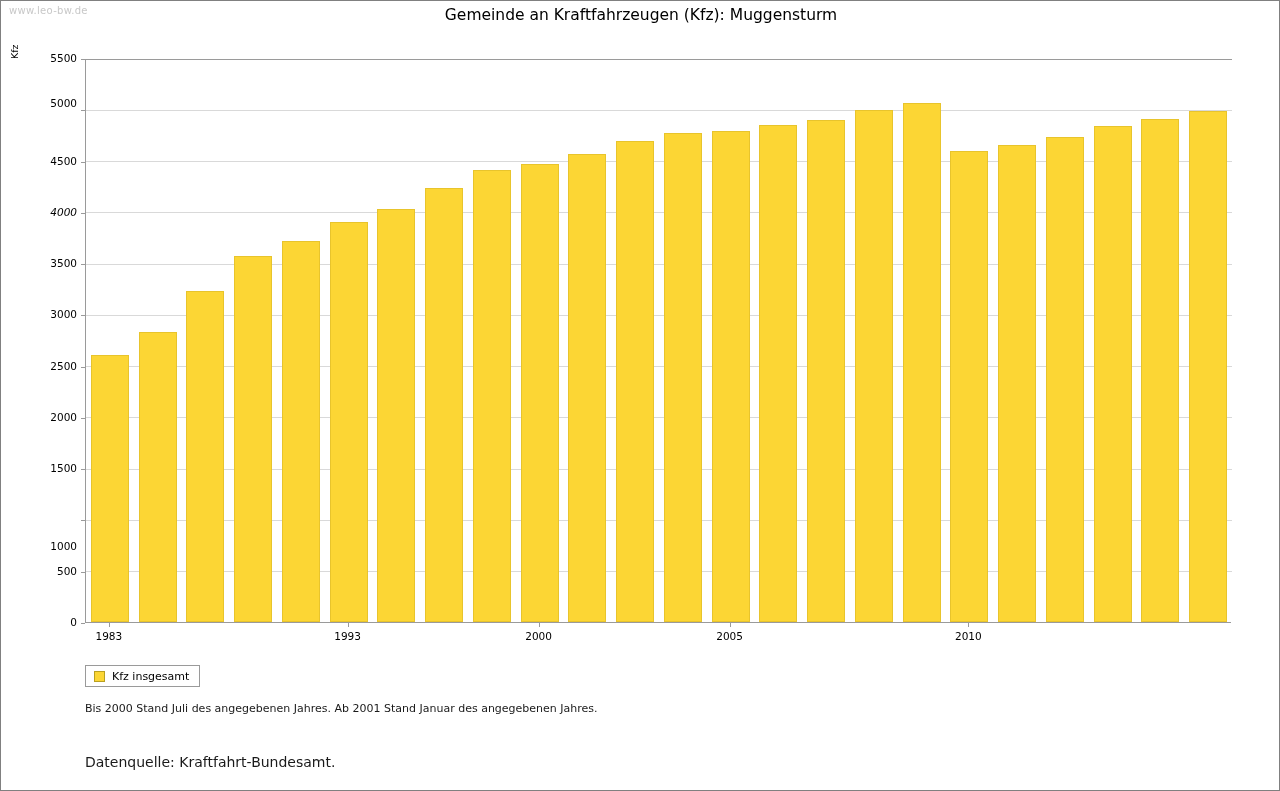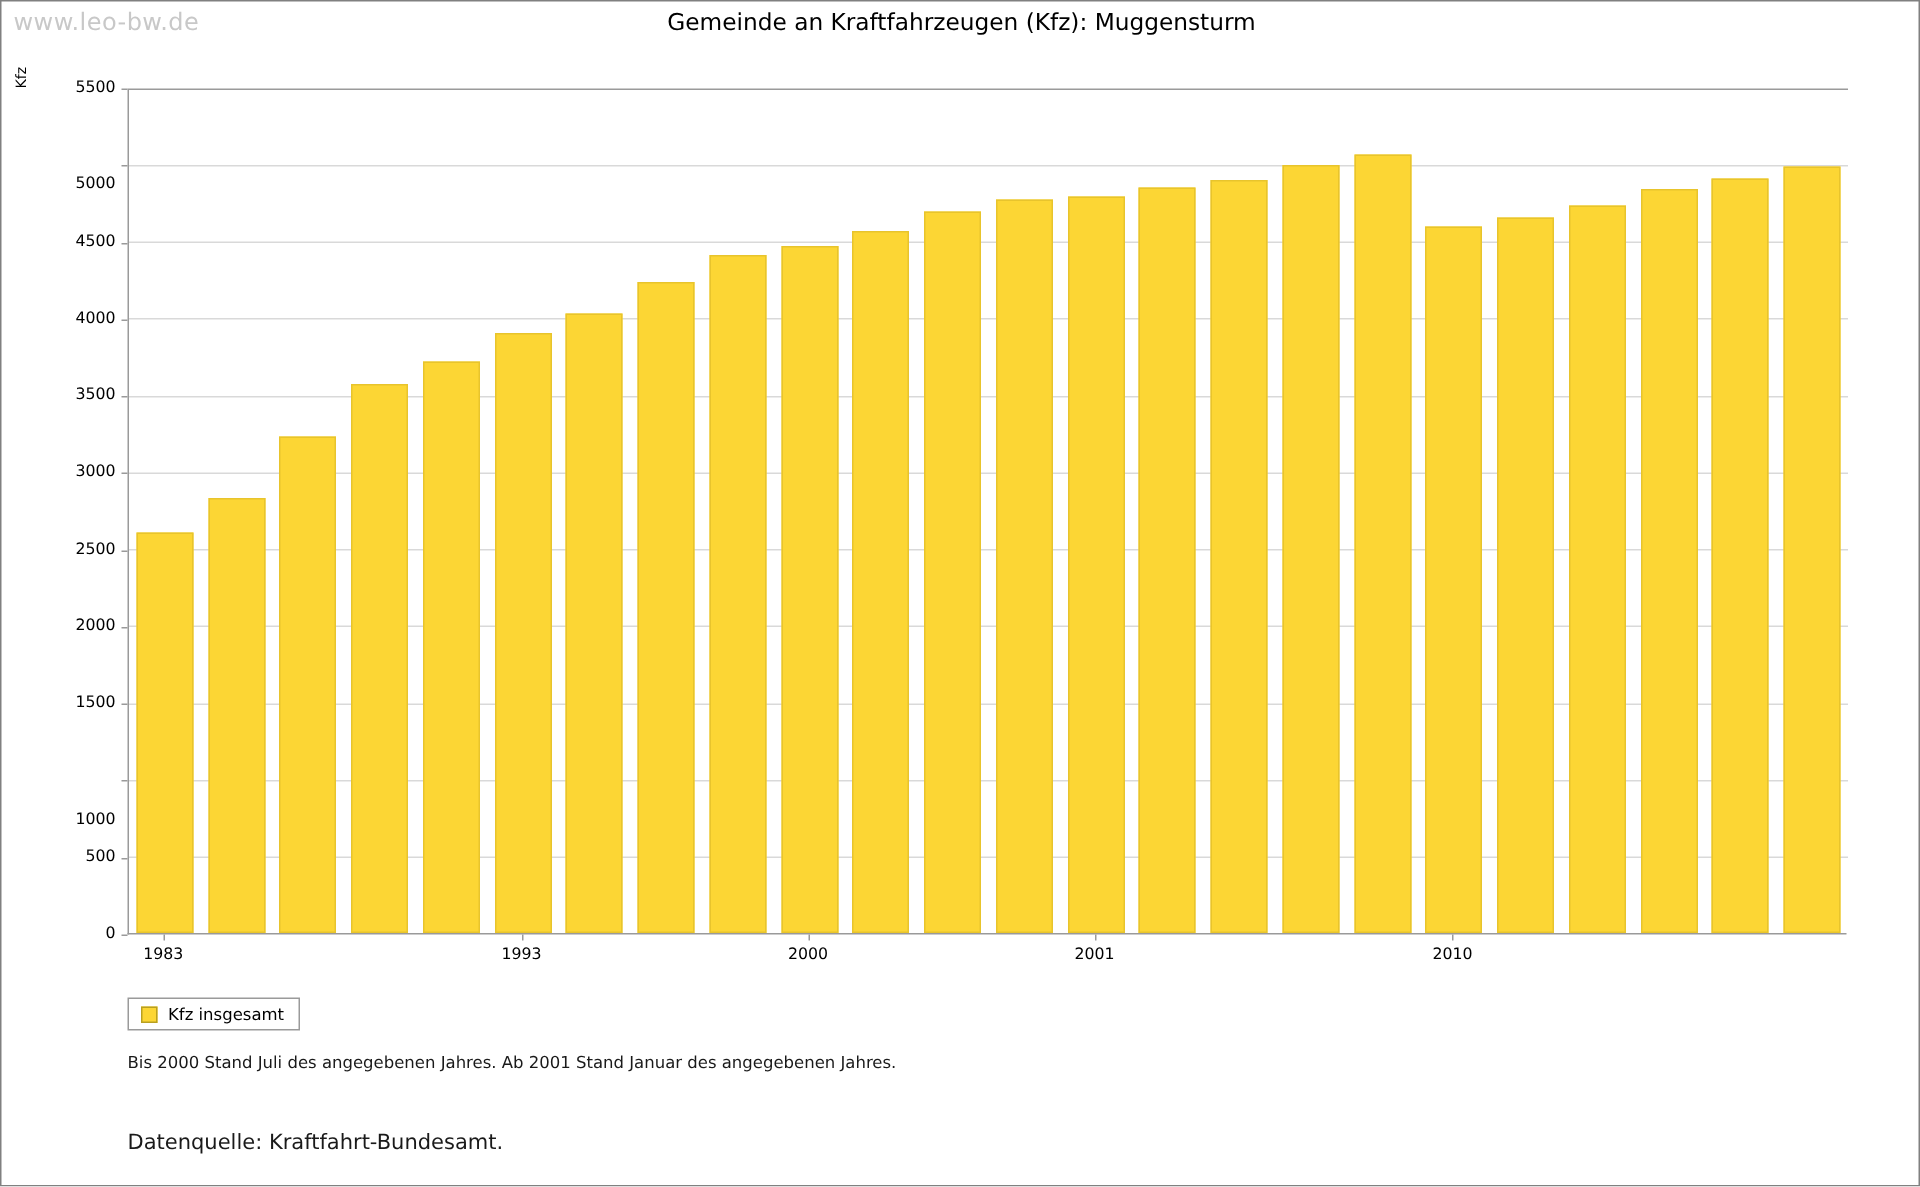--- a/index.html
+++ b/index.html
@@ -14,21 +14,21 @@
     height: 791px;
     background: #ffffff;
     border: 1px solid #808080;
     box-sizing: border-box;
     overflow: hidden;
   }
   #watermark {
     position: absolute;
     left: 8px;
     top: 4px;
-    font-size: 16px;
+    font-size: 10px;
     color: #c8c8c8;
     letter-spacing: 0.3px;
   }
   #title {
     position: absolute;
     left: 0;
     top: 5px;
     width: 1280px;
     text-align: center;
     font-size: 15.5px;
@@ -206,31 +206,31 @@
     <div class="ylabel-text" style="left: 6px; top: 461.182px;">1500</div>
     <div class="ytickmark" style="left: 80px; top: 468.182px;"></div>
     <div class="ylabel-text" style="left: 6px; top: 409.909px;">2000</div>
     <div class="ytickmark" style="left: 80px; top: 416.909px;"></div>
     <div class="ylabel-text" style="left: 6px; top: 358.636px; text-align: right;">2500</div>
     <div class="ytickmark" style="left: 80px; top: 365.636px;"></div>
     <div class="ylabel-text" style="left: 6px; top: 307.364px;">3000</div>
     <div class="ytickmark" style="left: 80px; top: 314.364px;"></div>
     <div class="ylabel-text" style="left: 6px; top: 256.091px;">3500</div>
     <div class="ytickmark" style="left: 80px; top: 263.091px;"></div>
-    <div class="ylabel-text" style="left: 6px; top: 204.818px;">4000</div>
+    <div class="ylabel-text" style="left: 6px; top: 204.818px; font-style: italic;">4000</div>
     <div class="ytickmark" style="left: 80px; top: 211.818px;"></div>
     <div class="ylabel-text" style="left: 6px; top: 153.545px;">4500</div>
     <div class="ytickmark" style="left: 80px; top: 160.545px;"></div>
-    <div class="ylabel-text" style="left: 6px; top: 115px;">5000</div>
+    <div class="ylabel-text" style="left: 6px; top: 96px;">5000</div>
     <div class="ytickmark" style="left: 80px; top: 109.273px;"></div>
     <div class="ylabel-text" style="left: 6px; top: 51px;">5500</div>
     <div class="ytickmark" style="left: 80px; top: 58px;"></div>
     <div class="xtick" style="left: 107.875px; top: 622px;"></div>
     <div class="xlabel-text" style="left: 77.875px; top: 629px;">1983</div>
     <div class="xtick" style="left: 346.625px; top: 622px;"></div>
     <div class="xlabel-text" style="left: 316.625px; top: 629px;">1993</div>
     <div class="xtick" style="left: 537.625px; top: 622px;"></div>
     <div class="xlabel-text" style="left: 507.625px; top: 629px;">2000</div>
     <div class="xtick" style="left: 728.625px; top: 622px;"></div>
-    <div class="xlabel-text" style="left: 698.625px; top: 629px;">2001</div>
+    <div class="xlabel-text" style="left: 698.625px; top: 629px;">2005</div>
     <div class="xtick" style="left: 967.375px; top: 622px;"></div>
     <div class="xlabel-text" style="left: 937.375px; top: 629px;">2010</div>
   </div>
 
 </body></html>

